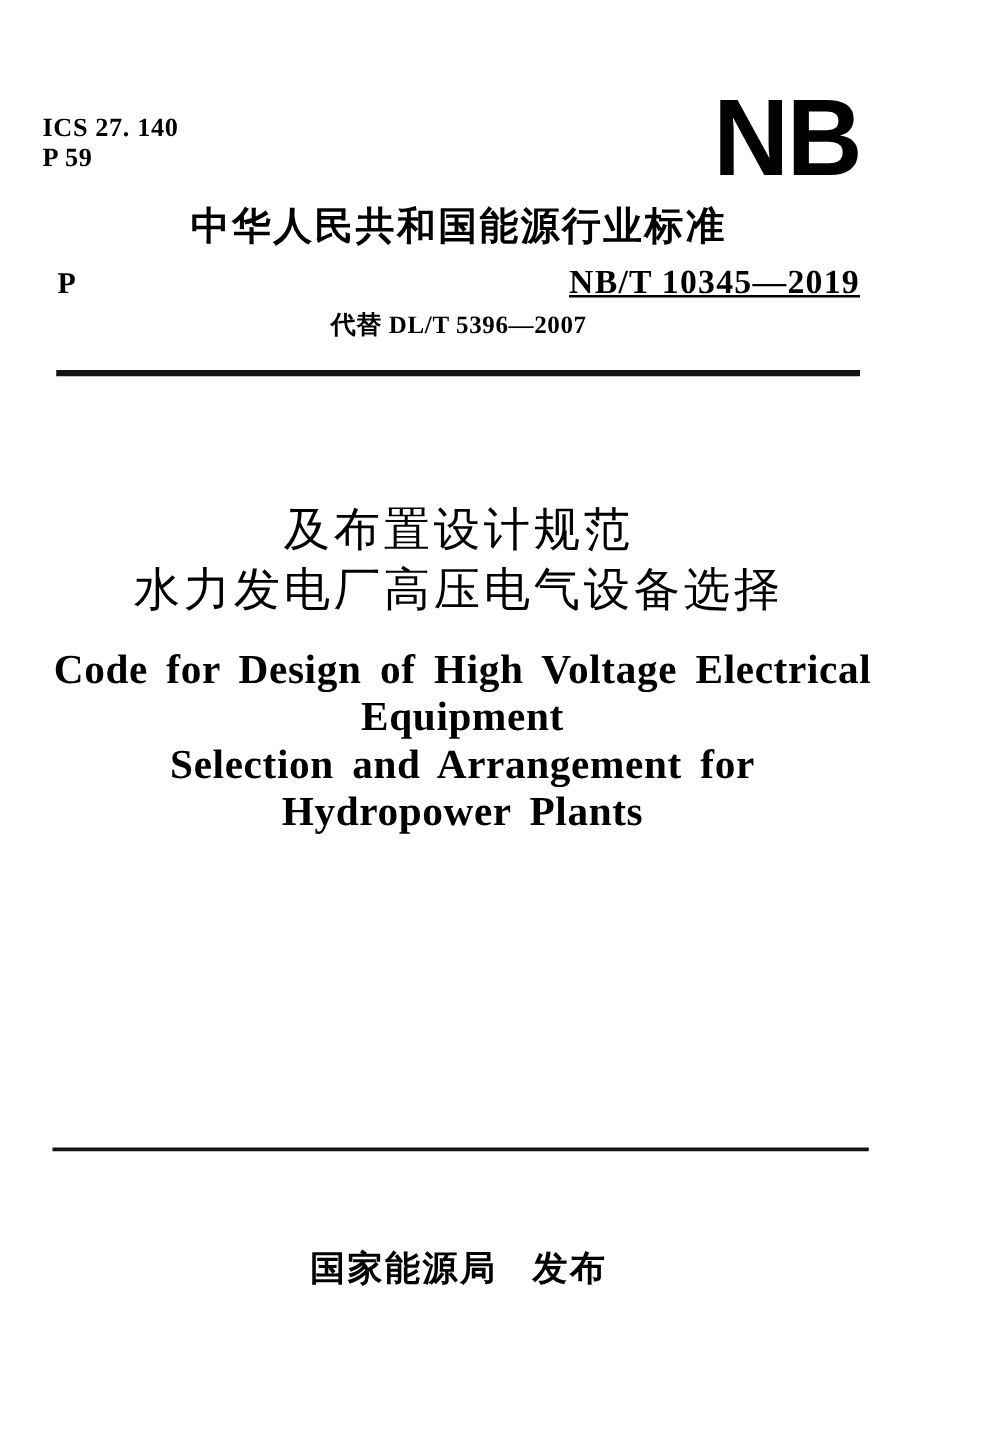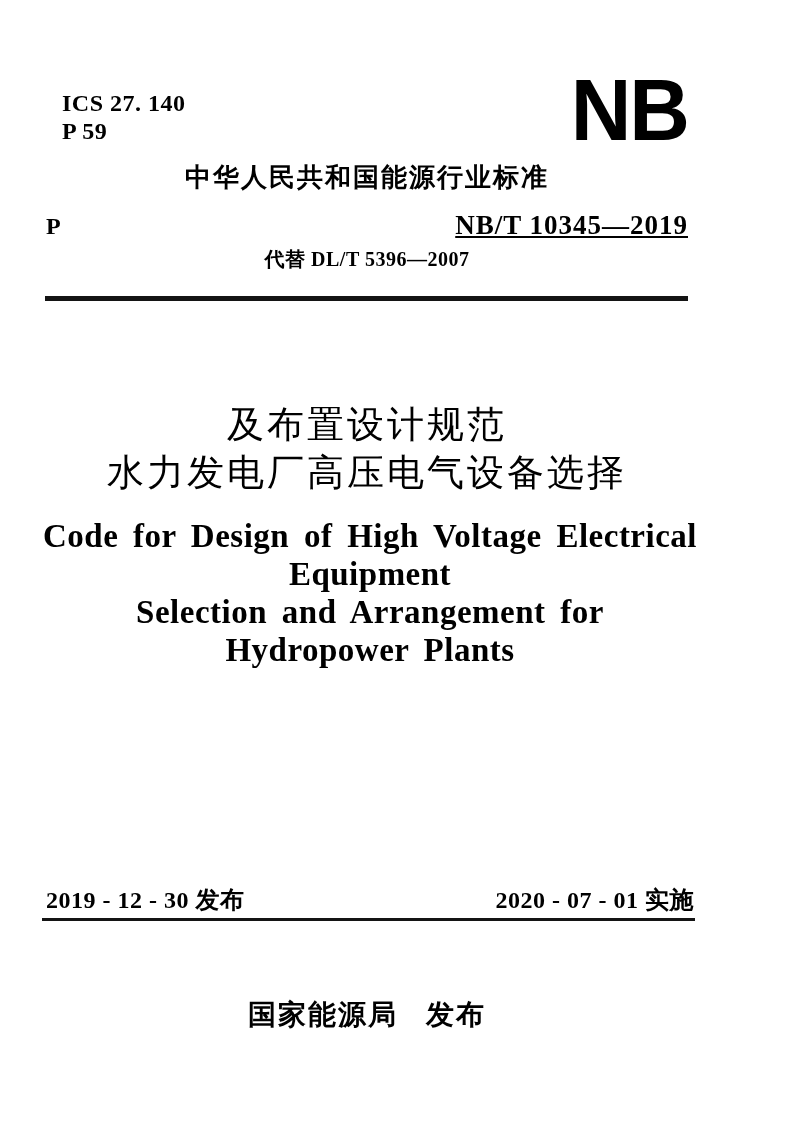--- a/index.html
+++ b/index.html
@@ -13,24 +13,24 @@
     height: 1144px;
     background: #ffffff;
     color: #000000;
     overflow: hidden;
     font-family: "Liberation Serif", "DejaVu Serif", serif;
   }
 
   
   .ics-block {
     position: absolute;
-    left: 62px;
+    left: 34px;
     top: 90px;
     font-weight: bold;
-    font-size: 24px;
+    font-size: 21px;
     line-height: 1.15;
     letter-spacing: 0.5px;
     font-family: "Liberation Serif", "DejaVu Serif", serif;
   }
 
   
   .nb-logo {
     position: absolute;
     right: 112px;
     top: 66px;
@@ -45,21 +45,21 @@
 
   
   .category-title {
     position: absolute;
     left: 46px;
     width: 642px;
     top: 163px;
     text-align: center;
     font-family: "Liberation Sans", "DejaVu Sans", sans-serif;
     font-weight: 700;
-    font-size: 26px;
+    font-size: 31px;
     letter-spacing: 2px;
     line-height: 1.15;
   }
 
   
   .number-row {
     position: absolute;
     left: 46px;
     width: 642px;
     top: 210px;
@@ -192,24 +192,20 @@
   <div class="title-cn">
     <div>及布置设计规范</div>
     <div>水力发电厂高压电气设备选择</div>
   </div>
 
   <div class="title-en">
     <div>Code for Design of High Voltage Electrical Equipment</div>
     <div>Selection and Arrangement for Hydropower Plants</div>
   </div>
 
-  <div class="dates-row">
-    <span>2019 - 12 - 30 发布</span>
-    <span>2020 - 07 - 01 实施</span>
-  </div>
 
   <div class="bottom-rule"></div>
 
   <div class="publisher-row">
     <span>国家能源局</span><span class="publish-label">发布</span>
   </div>
 
 </div>
 
 </body></html>

